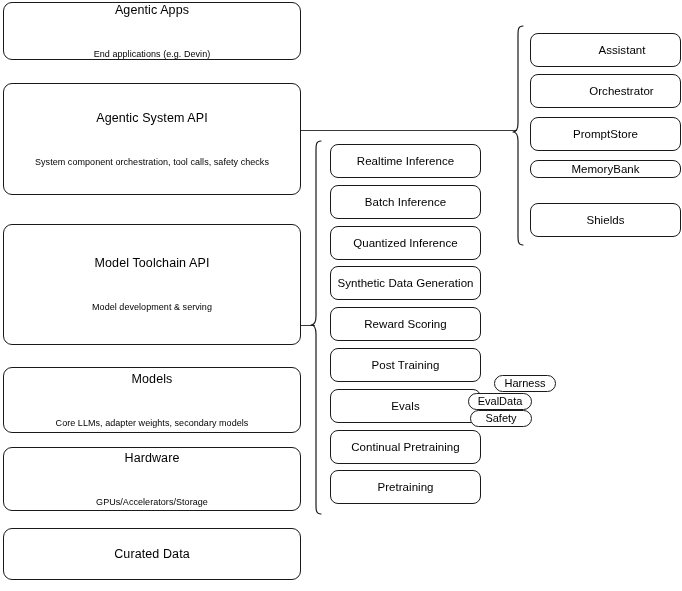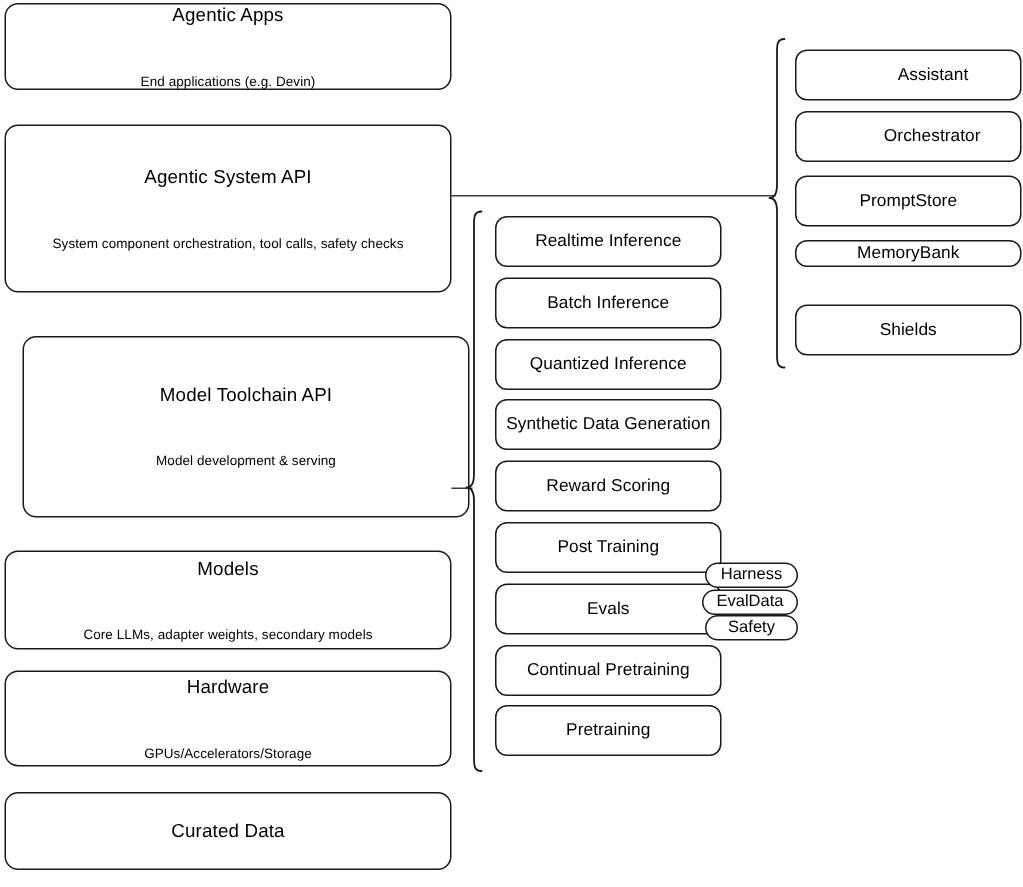--- a/index.html
+++ b/index.html
@@ -103,21 +103,21 @@
   <div class="layer-box" style="left:3px; top:2px; width:298px; height:58px;">
     <div class="layer-title">Agentic Apps</div>
     <div class="layer-sub">End applications (e.g. Devin)</div>
   </div>
 
   <div class="layer-box" style="left:3px; top:83px; width:298px; height:112px;">
     <div class="layer-title">Agentic System API</div>
     <div class="layer-sub">System component orchestration, tool calls, safety checks</div>
   </div>
 
-  <div class="layer-box" style="left:3px; top:224px; width:298px; height:121px;margin-left:12px;">
+  <div class="layer-box" style="left:3px; top:224px; width:298px; height:121px;">
     <div class="layer-title">Model Toolchain API</div>
     <div class="layer-sub">Model development &amp; serving</div>
   </div>
 
   <div class="layer-box" style="left:3px; top:367px; width:298px; height:66px;">
     <div class="layer-title">Models</div>
     <div class="layer-sub">Core LLMs, adapter weights, secondary models</div>
   </div>
 
   <div class="layer-box" style="left:3px; top:447px; width:298px; height:64px;">
@@ -162,21 +162,21 @@
   <div class="pill-box" style="left:330px; top:389px; width:151px; height:34px;">
     <span class="pill-label">Evals</span>
   </div>
   <div class="pill-box" style="left:330px; top:430px; width:151px; height:34px;">
     <span class="pill-label">Continual Pretraining</span>
   </div>
   <div class="pill-box" style="left:330px; top:470px; width:151px; height:34px;">
     <span class="pill-label">Pretraining</span>
   </div>
 
-  <div class="tag-pill" style="left:470px; top:375px; width:62px; height:17px;">
+  <div class="tag-pill" style="left:494px; top:375px; width:62px; height:17px;">
     <span class="tag-label">Harness</span>
   </div>
   <div class="tag-pill" style="left:468px; top:393px; width:64px; height:17px;">
     <span class="tag-label">EvalData</span>
   </div>
   <div class="tag-pill" style="left:470px; top:410px; width:62px; height:17px;">
     <span class="tag-label">Safety</span>
   </div>
 
   <div class="pill-box" style="left:530px; top:33px; width:151px; height:34px;padding-left:33px;">

